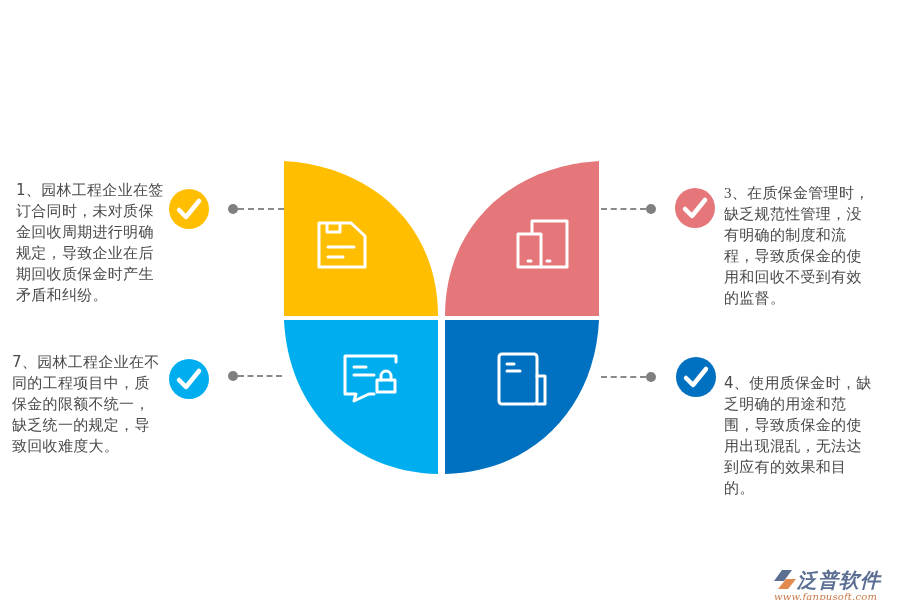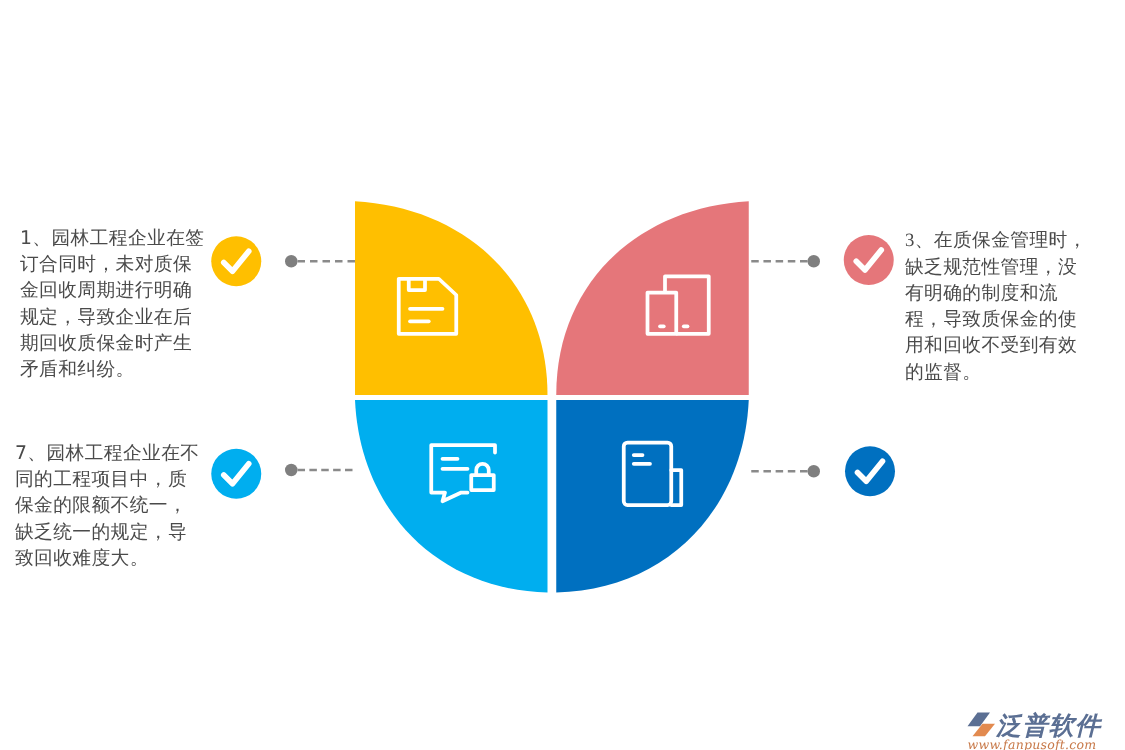--- a/index.html
+++ b/index.html
@@ -114,20 +114,21 @@
   <div class="check" style="left:675px;top:172px;background:#E5767A;">
     <svg width="40" height="40">
         <path d="M10,21 L17,28 L30,12" fill="none" stroke="#fff" stroke-width="4.5" stroke-linecap="round" stroke-linejoin="round"></path>
       </svg>
   </div>
   <div class="connector" style="left:601px;top:192px;width:55px;">
     <span class="dash" style="left:0;width:45px;"></span>
     <span class="dot" style="left:45px;"></span>
   </div>
 
+  <div class="item-text t4">4、使用质保金时，缺乏明确的用途和范围，导致质保金的使用出现混乱，无法达到应有的效果和目的。</div>
   <div class="check" style="left:676px;top:341px;background:#0070C0;">
     <svg width="40" height="40">
         <path d="M10,21 L17,28 L30,12" fill="none" stroke="#fff" stroke-width="4.5" stroke-linecap="round" stroke-linejoin="round"></path>
       </svg>
   </div>
   <div class="connector" style="left:601px;top:360px;width:55px;">
     <span class="dash" style="left:0;width:45px;"></span>
     <span class="dot" style="left:45px;"></span>
   </div>
 

